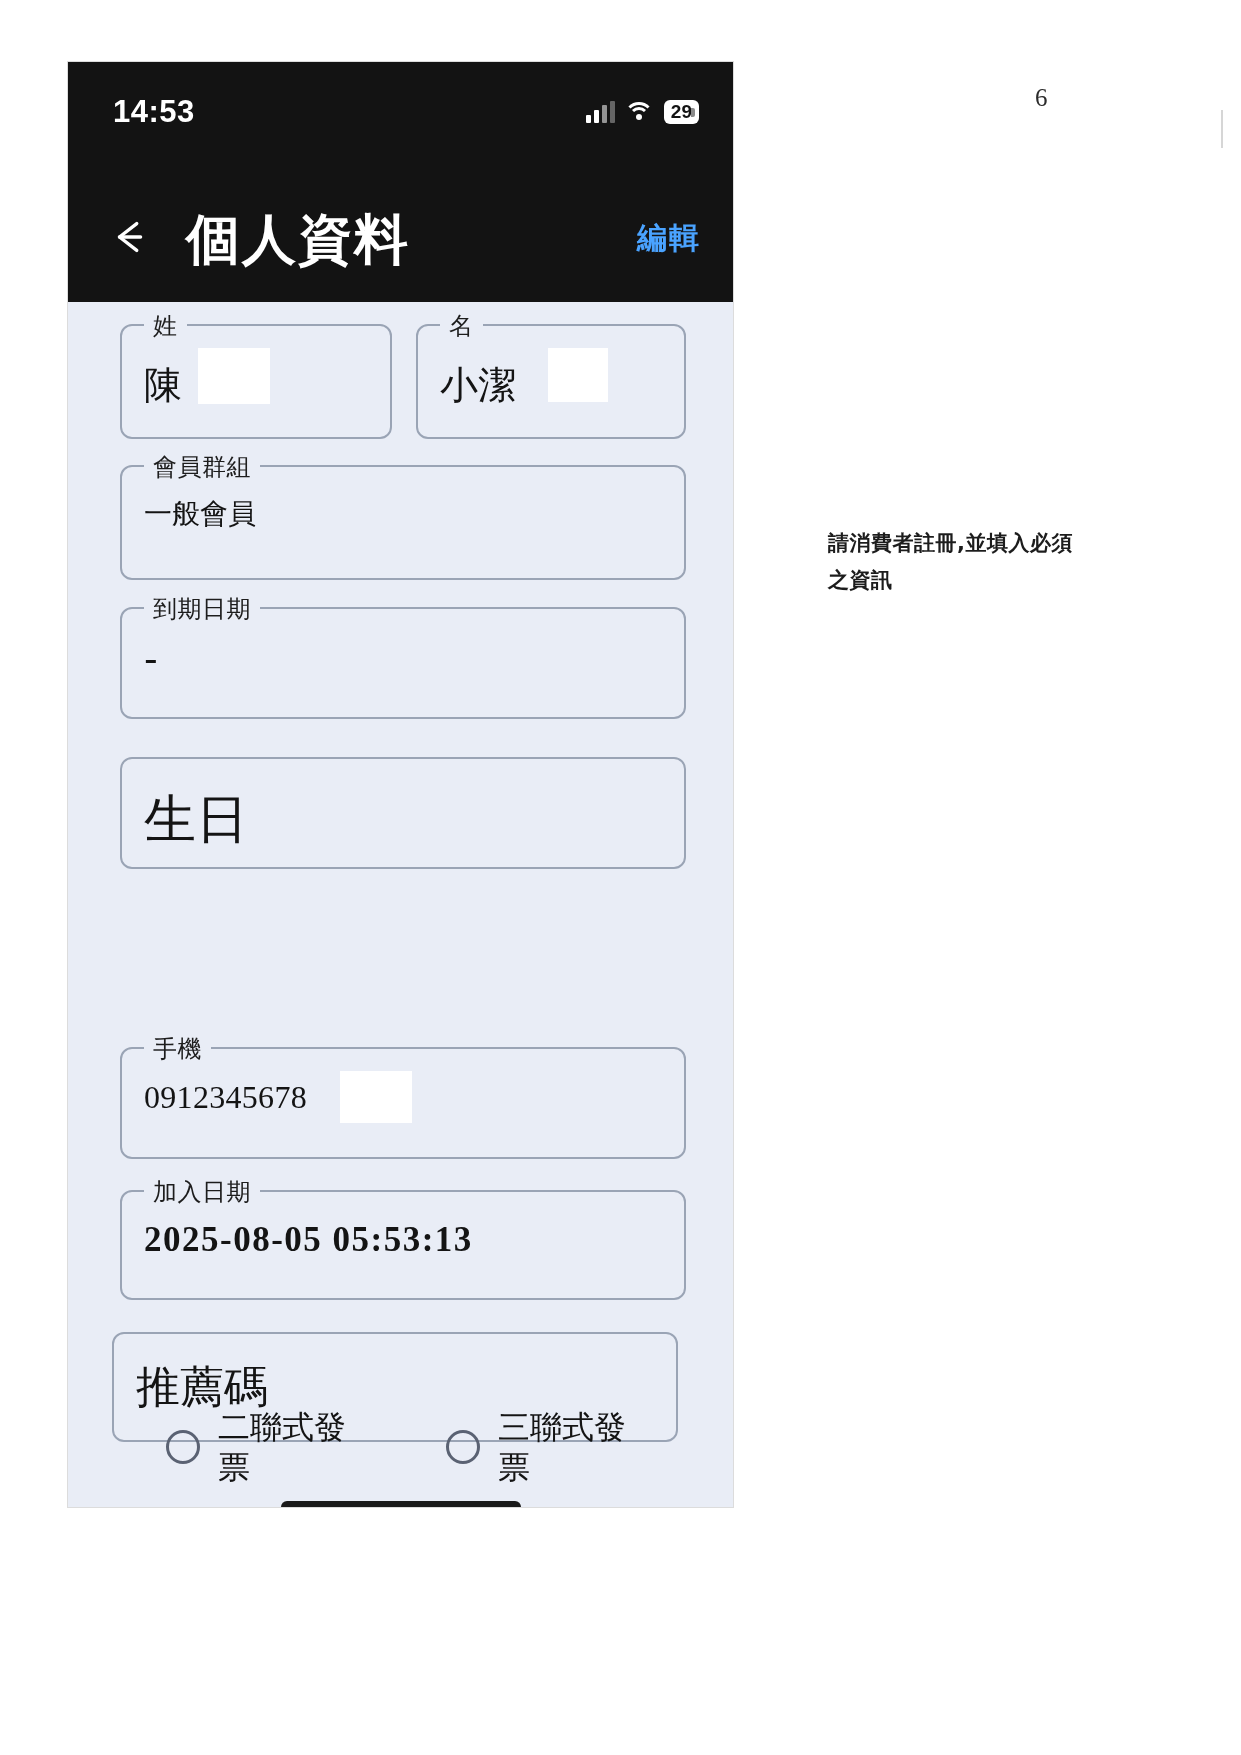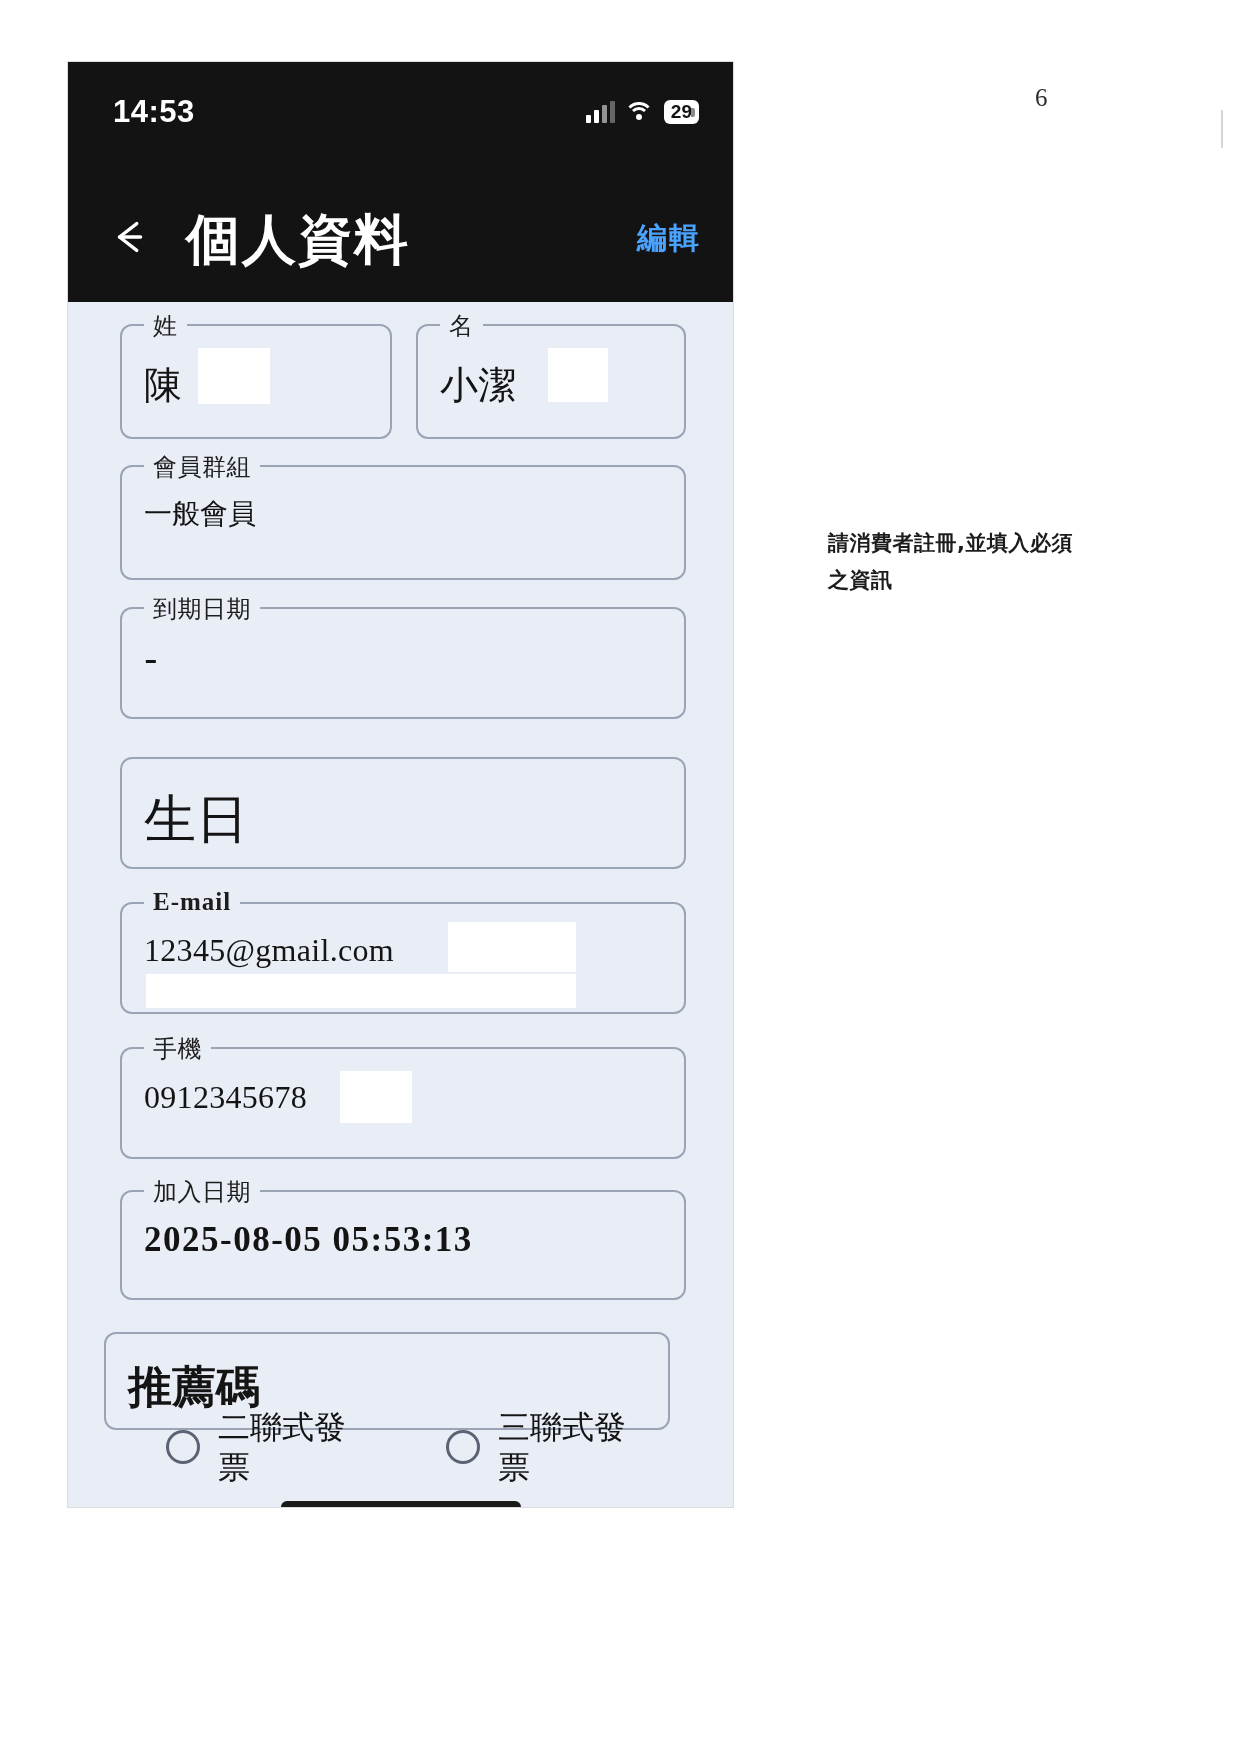--- a/index.html
+++ b/index.html
@@ -327,39 +327,33 @@
 
     <div class="field" style="left:52px; top:305px; width:566px; height:112px;">
       <span class="legend">到期日期</span>
       <span class="value big" style="top:28px;">-</span>
     </div>
 
     <div class="field" style="left:52px; top:455px; width:566px; height:112px;">
       <span class="value" style="top:26px; font-size:52px;">生日</span>
     </div>
 
-    <div class="field" style="left:52px; top:600px; width:566px; height:112px;">
-      <span class="legend serif">E-mail</span>
-      <span class="value serif" style="top:28px;">12345@gmail.com</span>
-      <span class="redact" style="left:24px; top:70px; width:430px; height:34px;"></span>
-      <span class="redact" style="left:326px; top:18px; width:128px; height:50px;"></span>
-    </div>
 
     <div class="field" style="left:52px; top:745px; width:566px; height:112px;">
       <span class="legend">手機</span>
       <span class="value serif" style="top:30px;">0912345678</span>
       <span class="redact" style="left:218px; top:22px; width:72px; height:52px;"></span>
     </div>
 
     <div class="field" style="left:52px; top:888px; width:566px; height:110px;">
       <span class="legend">加入日期</span>
       <span class="value mono-date" style="top:28px;">2025-08-05 05:53:13</span>
     </div>
 
-    <div class="field" style="left:36px; top:1030px; width:566px; height:98px;font-weight:bold;">
+    <div class="field" style="left:44px; top:1030px; width:566px; height:110px;">
       <span class="value" style="top:24px; font-size:44px;">推薦碼</span>
     </div>
 
     <div class="radio-row">
       <div class="radio-opt" style="left:378px;">
         <span class="radio-circle"></span>
         <span class="radio-label">三聯式發票</span>
       </div>
       <div class="radio-opt" style="left:98px;">
         <span class="radio-circle"></span>

